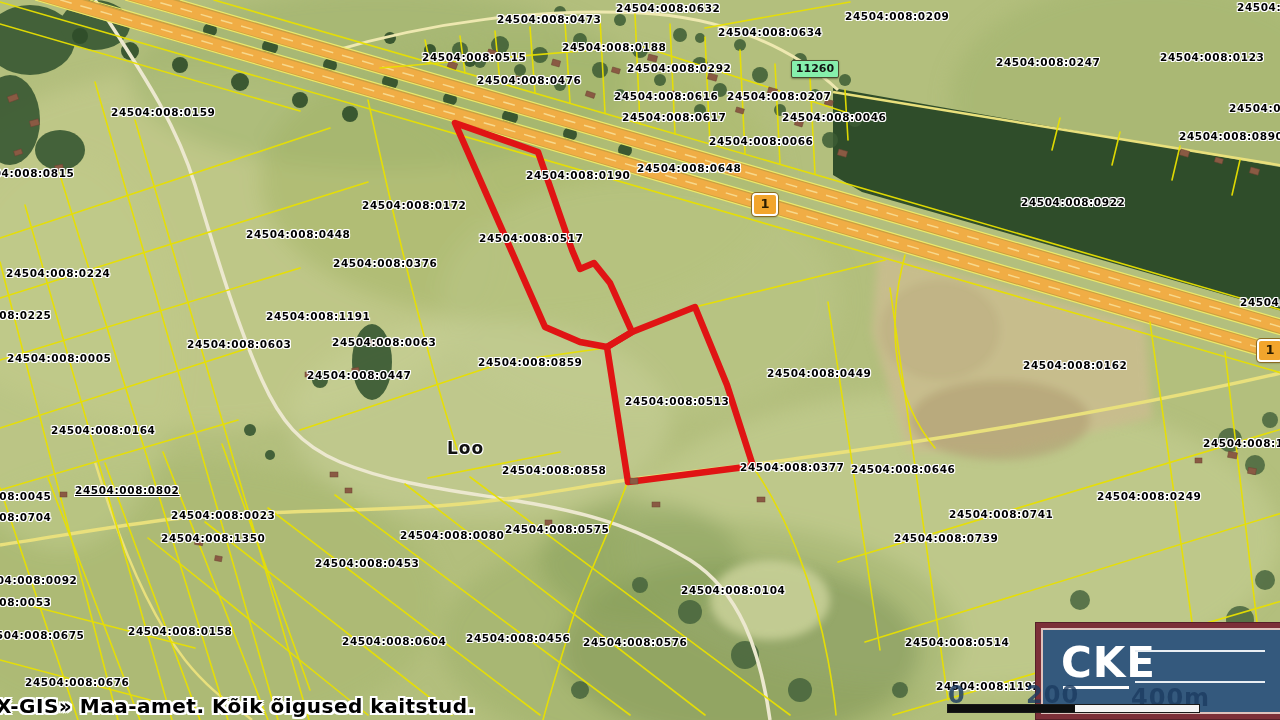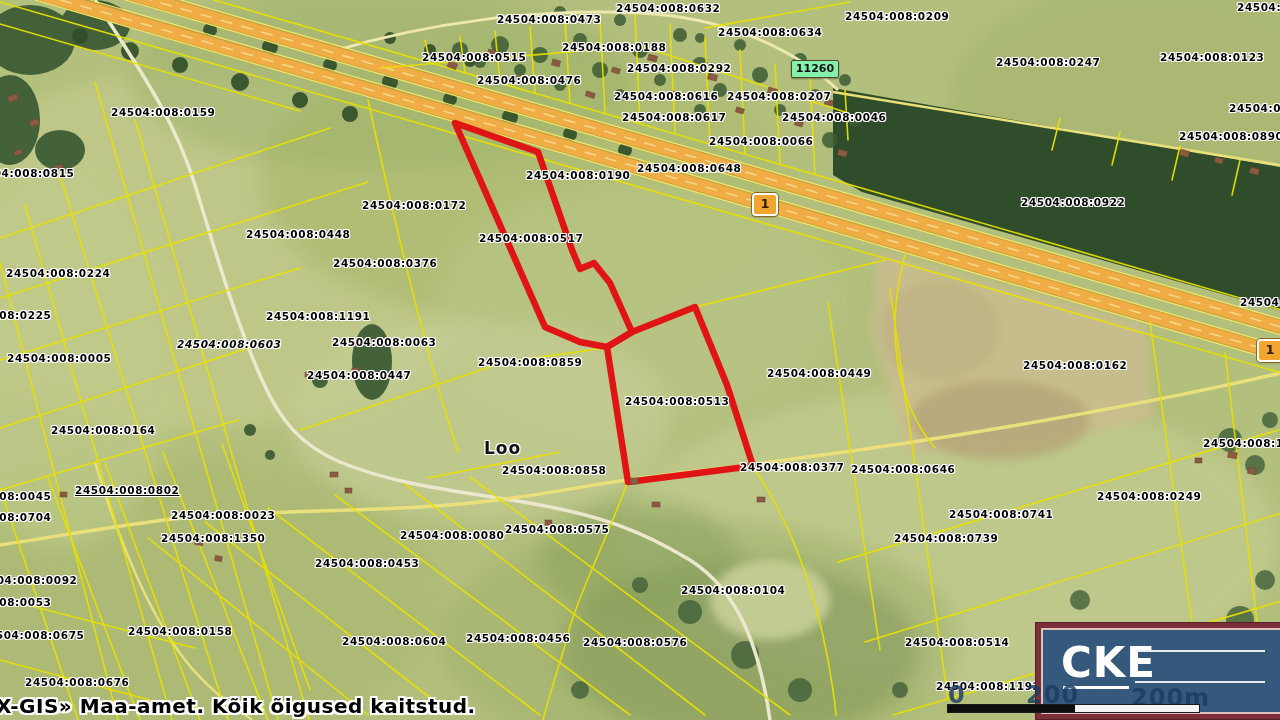--- a/index.html
+++ b/index.html
@@ -12,21 +12,20 @@
   #label-layer{position:absolute;left:0;top:0;width:1112px;height:720px;pointer-events:none;}
   .plabel{
     position:absolute;white-space:nowrap;
     font:bold 10.5px "DejaVu Sans",sans-serif;letter-spacing:.6px;color:#000;
     text-shadow:-1px -1px 0 #fff,1px -1px 0 #fff,-1px 1px 0 #fff,1px 1px 0 #fff,0 -1px 0 #fff,0 1px 0 #fff,-1px 0 0 #fff,1px 0 0 #fff;
   }
   .place-label{
     position:absolute;left:447px;top:438px;
     font:bold 17px "DejaVu Sans",sans-serif;letter-spacing:1px;color:#111;
     text-shadow:-1px -1px 0 #fff,1px -1px 0 #fff,-1px 1px 0 #fff,1px 1px 0 #fff;
-    margin-left:37px;
   }
   .attribution{
     position:absolute;left:-4px;top:694px;
     font:bold 20px "DejaVu Sans",sans-serif;letter-spacing:.5px;color:#000;
     text-shadow:-2px -2px 0 #fff,2px -2px 0 #fff,-2px 2px 0 #fff,2px 2px 0 #fff,0 -2px 0 #fff,0 2px 0 #fff,-2px 0 0 #fff,2px 0 0 #fff;
   }
   .badge-secondary{
     position:absolute;left:791px;top:60px;width:46px;height:16px;
     background:#86efac;border:1.5px solid #4a4a30;border-radius:2px;
     font:bold 11px "DejaVu Sans",sans-serif;color:#111;text-align:center;line-height:15px;
@@ -335,21 +334,21 @@
       <div class="plabel" style="left: 1179px; top: 130px;">24504:008:0890</div>
       <div class="plabel" style="left: 1021px; top: 196px;">24504:008:0922</div>
       <div class="plabel" style="left: 111px; top: 106px;">24504:008:0159</div>
       <div class="plabel" style="left: -30px; top: 167px;">24504:008:0815</div>
       <div class="plabel" style="left: 362px; top: 199px;">24504:008:0172</div>
       <div class="plabel" style="left: 246px; top: 228px;">24504:008:0448</div>
       <div class="plabel" style="left: 333px; top: 257px;">24504:008:0376</div>
       <div class="plabel" style="left: 6px; top: 267px;">24504:008:0224</div>
       <div class="plabel" style="left: -53px; top: 309px;">24504:008:0225</div>
       <div class="plabel" style="left: 266px; top: 310px;">24504:008:1191</div>
-      <div class="plabel" style="left: 177px; top: 338px; font-style: italic;">24504:008:0603</div>
+      <div class="plabel" style="left: 187px; top: 338px;">24504:008:0603</div>
       <div class="plabel" style="left: 332px; top: 336px;">24504:008:0063</div>
       <div class="plabel" style="left: 7px; top: 352px;">24504:008:0005</div>
       <div class="plabel" style="left: 307px; top: 369px;">24504:008:0447</div>
       <div class="plabel" style="left: 27px; top: 424px; padding-left: 24px;">24504:008:0164</div>
       <div class="plabel" style="left: 469px; top: 232px; margin-left: 10px;">24504:008:0517</div>
       <div class="plabel" style="left: 478px; top: 356px;">24504:008:0859</div>
       <div class="plabel" style="left: 625px; top: 395px;">24504:008:0513</div>
       <div class="plabel" style="left: 502px; top: 464px;">24504:008:0858</div>
       <div class="plabel" style="left: 767px; top: 367px;">24504:008:0449</div>
       <div class="plabel" style="left: 1023px; top: 359px;">24504:008:0162</div>
@@ -391,18 +390,18 @@
 
   <div id="logo">
     <div class="brand">CKE</div>
     <div class="brand-underline"></div>
     <div class="rule-top"></div>
     <div class="rule-bottom"></div>
   </div>
 
   <div class="scale-tick" id="scale-0">0</div>
   <div class="scale-tick" id="scale-200">200</div>
-  <div class="scale-tick" id="scale-400">200m</div>
+  <div class="scale-tick" id="scale-400">400m</div>
   <div id="scale-bar">
     <div class="seg-black"></div>
   </div>
 
 </div>
 
 </body></html>

